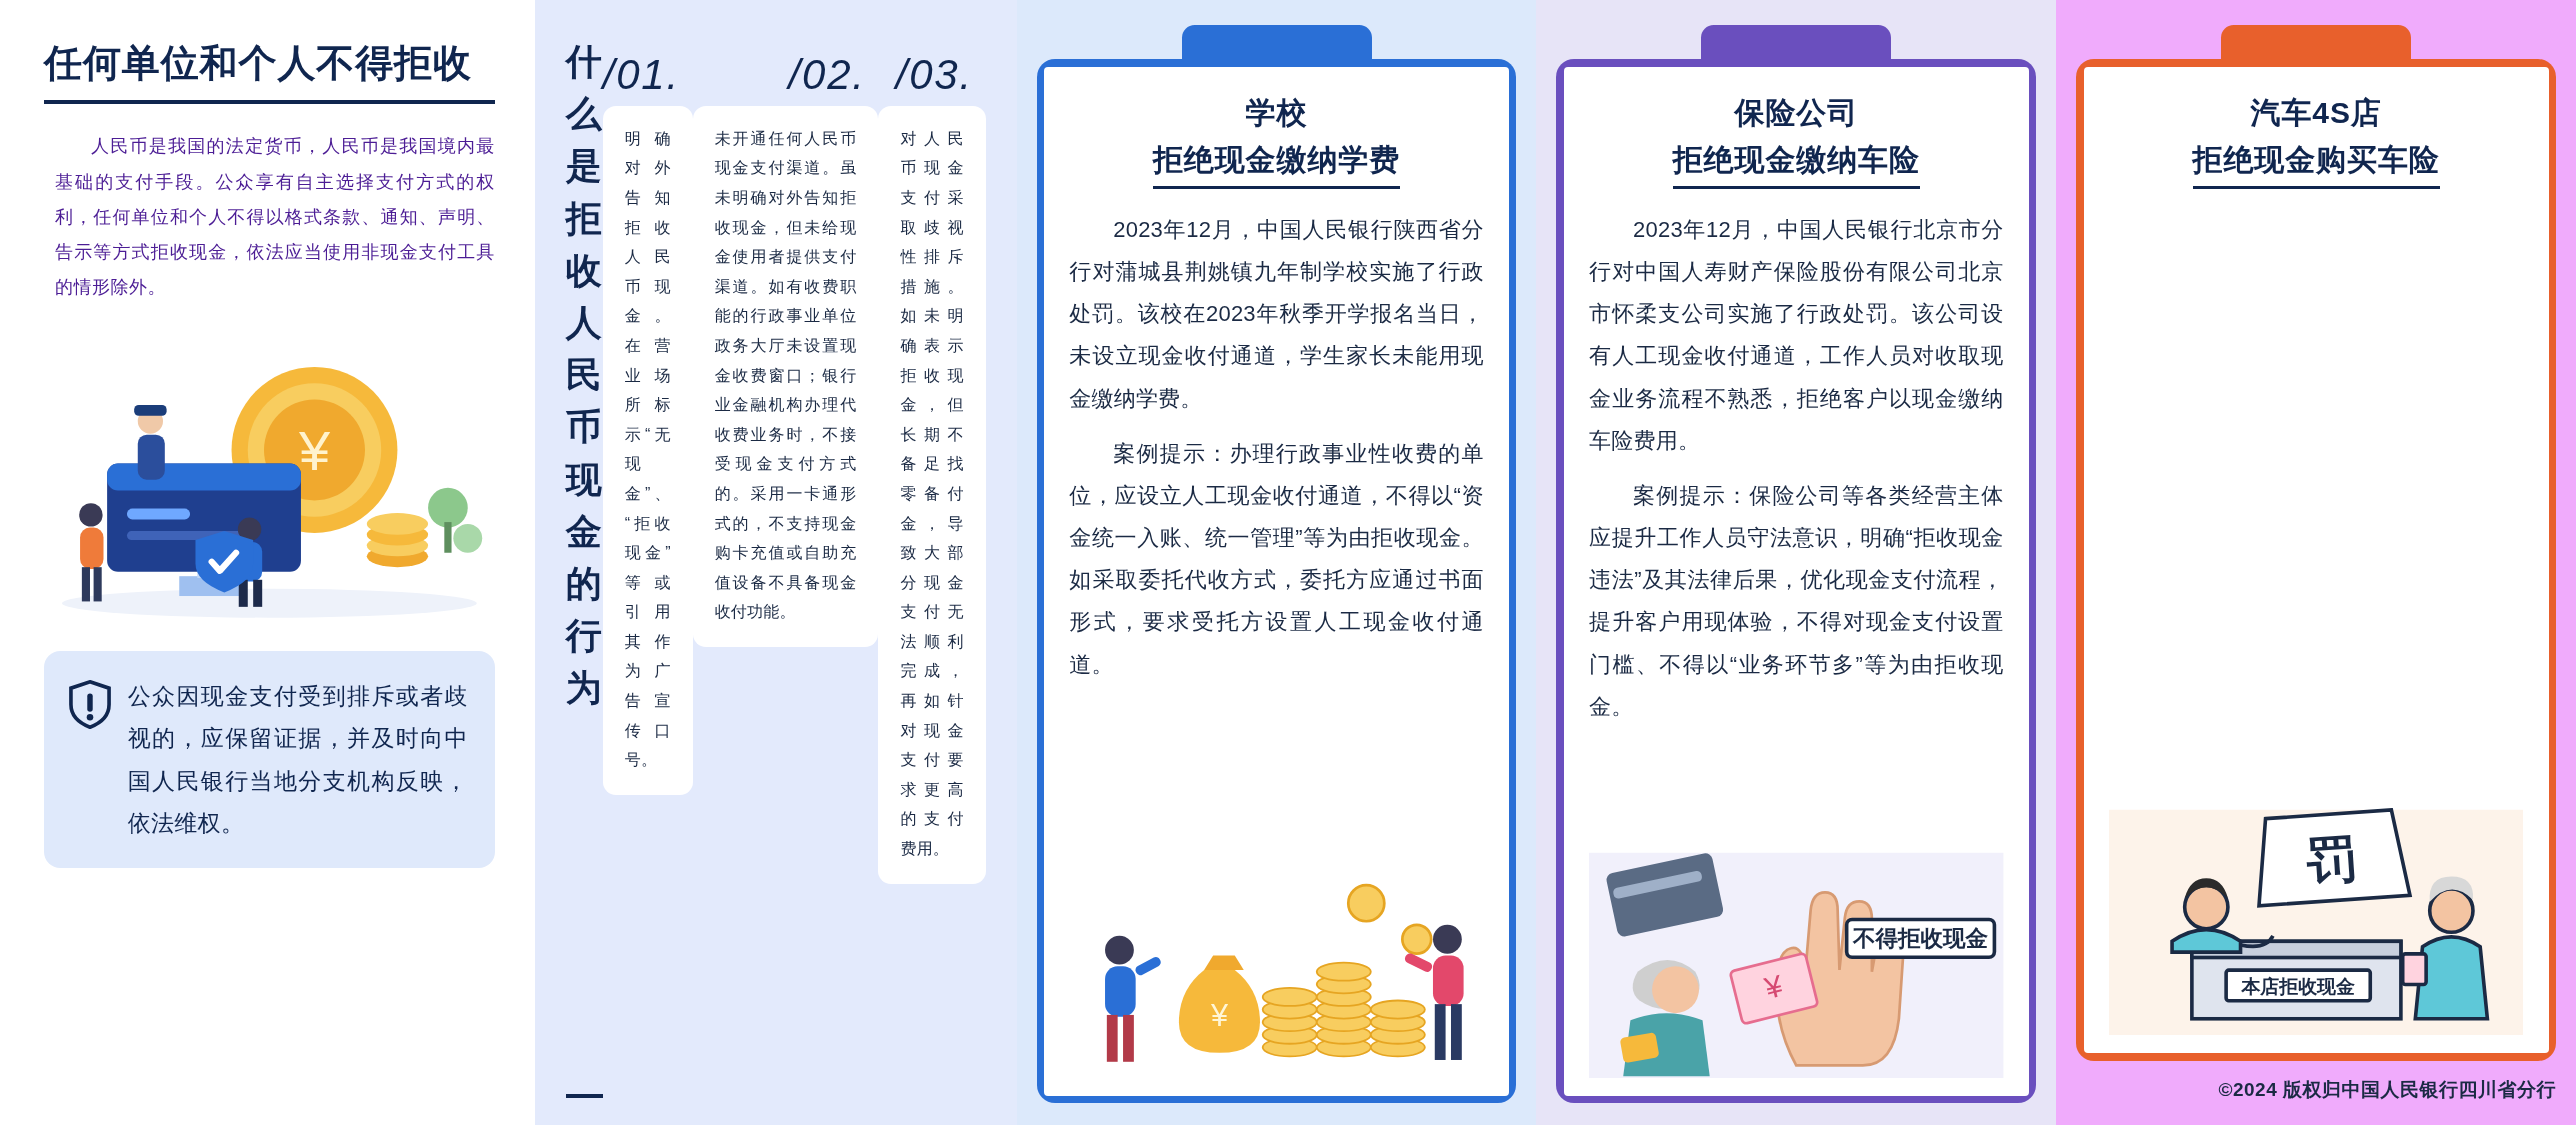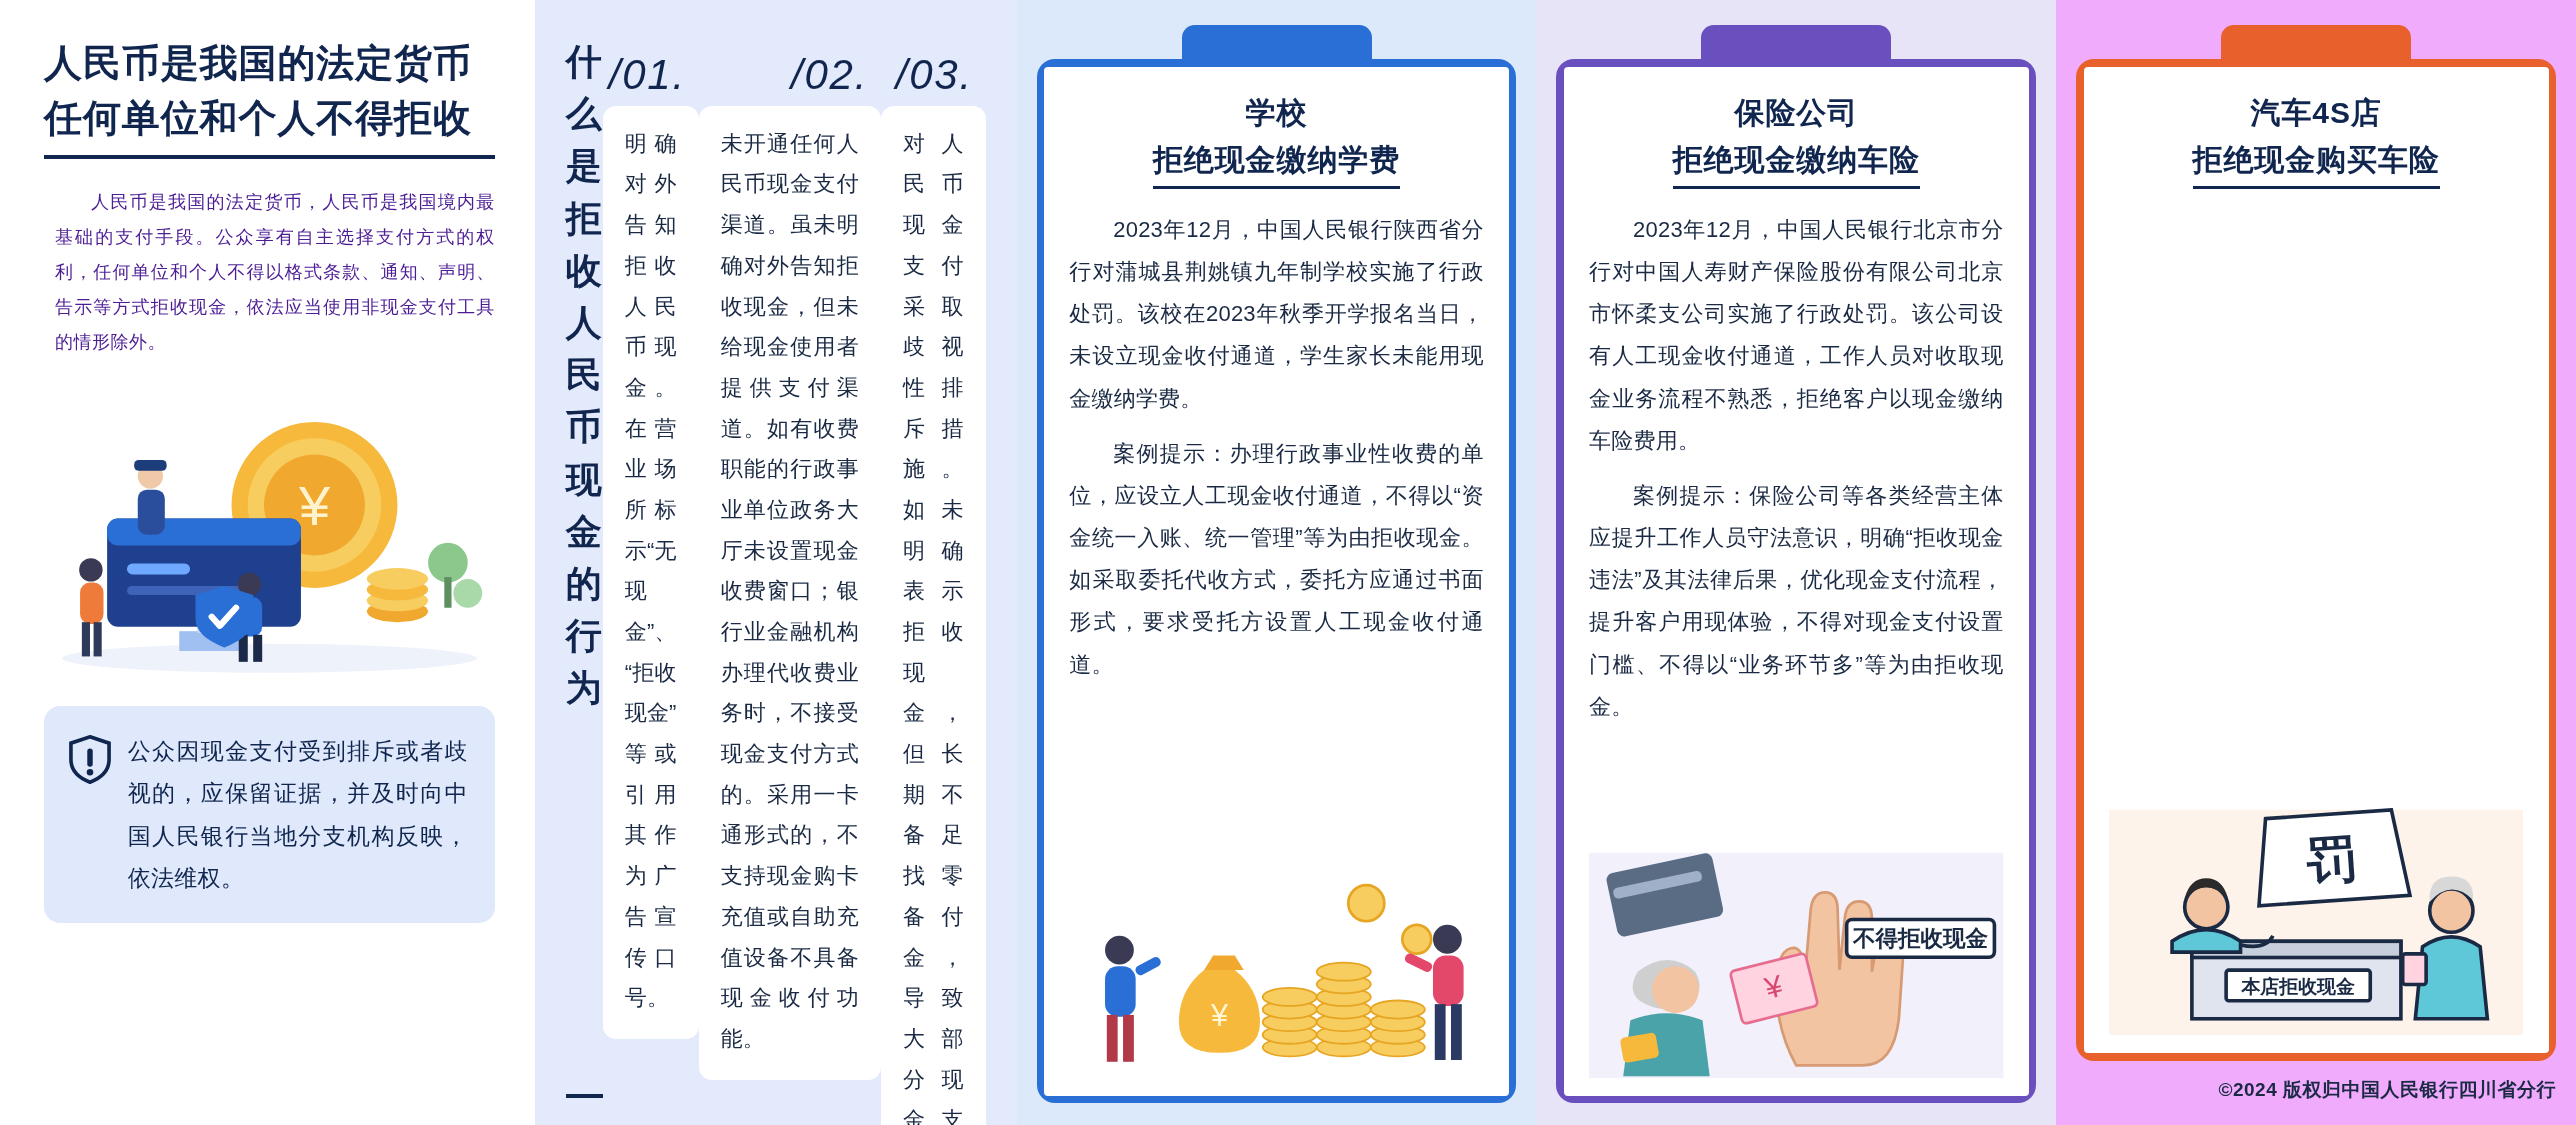--- a/index.html
+++ b/index.html
@@ -104,21 +104,21 @@
     color: #10264f;
     letter-spacing: 1.8px;
     padding-right: 12.7px;
     line-height: 1.1;
   }
   .c2-card {
     margin-top: 7.3px;
     background: #ffffff;
     border-radius: 13px;
     padding: 18px 22px 20px 22px;
-    font-size: 22px;
+    font-size: 16px;
     line-height: 1.85;
     color: #1b2a44;
     text-align: justify;
     letter-spacing: 0.2px;
   }
 
   
   .panel-col {
     width: 520px;
     padding: 25.4px 20px 22px 20px;
@@ -197,21 +197,20 @@
   }
   .spacer-fill { flex: 1; }
 </style>
 </head>
 <body>
 
 <div class="poster">
 
   <div class="col1">
     <div class="c1-title">
-      <span>人民币是我国的法定货币</span>
       <span>任何单位和个人不得拒收</span>
     </div>
     <div class="c1-body">人民币是我国的法定货币，人民币是我国境内最基础的支付手段。公众享有自主选择支付方式的权利，任何单位和个人不得以格式条款、通知、声明、告示等方式拒收现金，依法应当使用非现金支付工具的情形除外。</div>
 
     <div class="c1-illus">
       <svg viewBox="0 0 500 350" width="100%" height="100%" preserveAspectRatio="xMidYMid meet">
 
         <ellipse cx="250" cy="320" rx="230" ry="16" fill="#eef2fa"></ellipse>
 
         <circle cx="300" cy="150" r="92" fill="#f6b93b"></circle>

